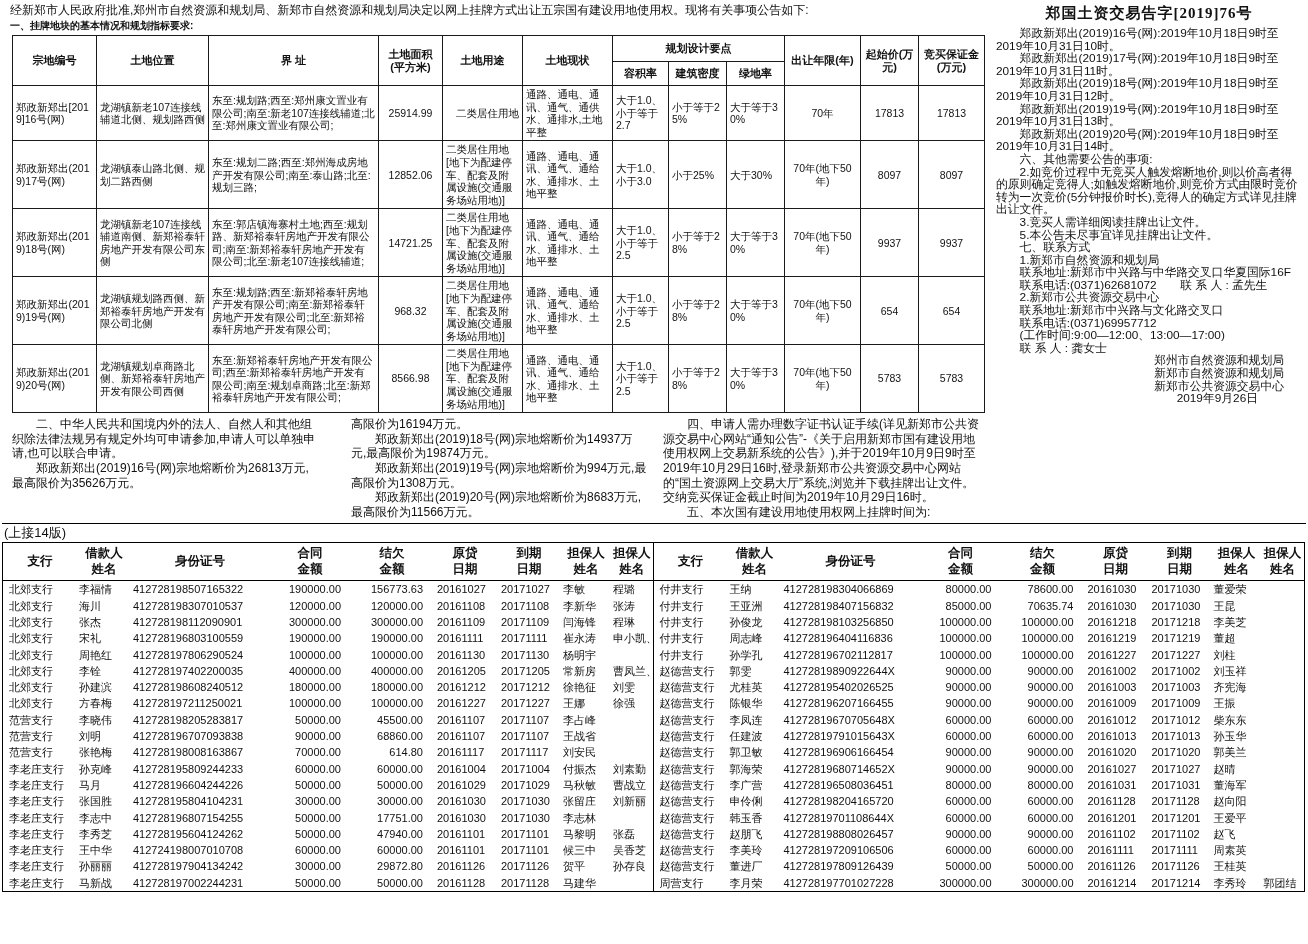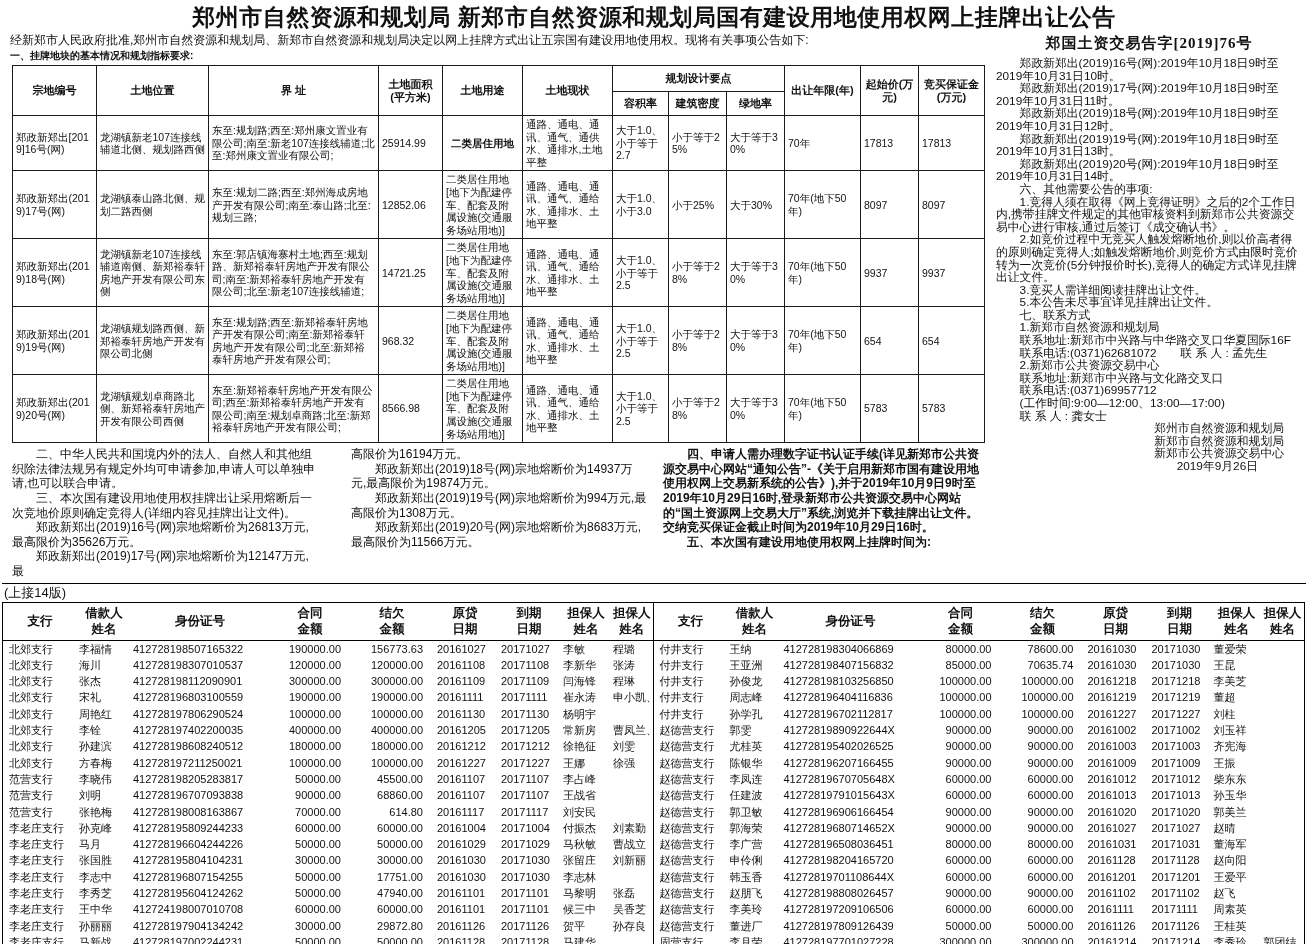--- a/index.html
+++ b/index.html
@@ -13,29 +13,29 @@
   .intro{font-size:12px;line-height:15px;margin:1px 0 0 8px;}
   .sec1{font-size:10px;font-weight:bold;line-height:15px;margin:0 0 2px 8px;}
   
   .land-table{border-collapse:collapse;margin-left:10px;width:972px;table-layout:fixed;font-size:10.5px;line-height:12.6px;}
   .land-table th,.land-table td{border:1px solid #1a1a1a;padding:2px 3px;vertical-align:middle;word-break:break-all;}
   .land-table th{font-weight:bold;font-size:11px;text-align:center;}
   .land-table tr.hr1{height:26px;}
   .land-table tr.hr2{height:24px;}
   .land-table tbody tr{height:49px;}
   td.lc0,td.lc1,td.lc2,td.lc4,td.lc5,td.lc6,td.lc7,td.lc8{text-align:left;}
-  td.lc3,td.lc9,td.lc10,td.lc11{}
-  td.ctr{text-align:center;font-weight:bold;}
+  td.lc3,td.lc9,td.lc10,td.lc11{text-align:center;}
+  td.ctr{text-align:right;}
   
   .notes{display:flex;margin:4px 0 0 10px;width:972px;font-size:12px;line-height:14.6px;}
   .note-col p{margin:0;}
   .note-col p.ind{text-indent:2em;}
   .nc1{width:305px;margin-right:34px;}
   .nc2{width:296px;margin-right:16px;}
-  .nc3{width:321px;font-weight:bold;}
+  .nc3{width:321px;}
   
   .doc-num{font-family:"Liberation Serif","DejaVu Serif",serif;font-weight:bold;font-size:15px;
            text-align:center;letter-spacing:1px;margin:0 0 5px 0;line-height:18px;}
   .right-col p{margin:0;}
   .right-col p.ind{text-indent:2em;}
   .sig{text-align:right;padding-right:18px;}
   .sig-date{text-align:right;padding-right:44px;}
   
   .bottom{border-top:1.5px solid #000;margin-top:4px;}
   .continued{font-size:13px;font-weight:normal;line-height:17px;margin:0 0 1px 2px;}
@@ -50,21 +50,20 @@
   td.ci{text-align:left;}
   td.ca{text-align:right;padding-right:10px;}
   td.cd{text-align:left;padding-left:4px;}
   td.cg{text-align:left;}
 </style>
 </head>
 <body>
 
 <div class="page">
 
-  <div class="main-title">郑州市自然资源和规划局 新郑市自然资源和规划局国有建设用地使用权网上挂牌出让公告</div>
 
   <div class="top-flex">
     <div class="left-col">
       <div class="intro">经新郑市人民政府批准,郑州市自然资源和规划局、新郑市自然资源和规划局决定以网上挂牌方式出让五宗国有建设用地使用权。现将有关事项公告如下:</div>
       <div class="sec1">一、挂牌地块的基本情况和规划指标要求:</div>
 
       <table class="land-table">
         <colgroup>
           <col style="width:84px">
             <col style="width:112px">
@@ -168,23 +167,21 @@
               <td class="lc9">70年(地下50年)</td>
               <td class="lc10">5783</td>
               <td class="lc11">5783</td>
             </tr>
           </tbody>
       </table>
 
       <div class="notes" id="notes">
           <div class="note-col nc1">
             <p class="ind">二、中华人民共和国境内外的法人、自然人和其他组织除法律法规另有规定外均可申请参加,申请人可以单独申请,也可以联合申请。</p>
-            <p class="ind">三、本次国有建设用地使用权挂牌出让采用熔断后一次竞地价原则确定竞得人(详细内容见挂牌出让文件)。</p>
             <p class="ind">郑政新郑出(2019)16号(网)宗地熔断价为26813万元,最高限价为35626万元。</p>
-            <p class="ind">郑政新郑出(2019)17号(网)宗地熔断价为12147万元,最</p>
           </div>
           <div class="note-col nc2">
             <p>高限价为16194万元。</p>
             <p class="ind">郑政新郑出(2019)18号(网)宗地熔断价为14937万元,最高限价为19874万元。</p>
             <p class="ind">郑政新郑出(2019)19号(网)宗地熔断价为994万元,最高限价为1308万元。</p>
             <p class="ind">郑政新郑出(2019)20号(网)宗地熔断价为8683万元,最高限价为11566万元。</p>
           </div>
           <div class="note-col nc3">
             <p class="ind">四、申请人需办理数字证书认证手续(详见新郑市公共资源交易中心网站“通知公告”-《关于启用新郑市国有建设用地使用权网上交易新系统的公告》),并于2019年10月9日9时至2019年10月29日16时,登录新郑市公共资源交易中心网站的“国土资源网上交易大厅”系统,浏览并下载挂牌出让文件。交纳竞买保证金截止时间为2019年10月29日16时。</p>
             <p class="ind">五、本次国有建设用地使用权网上挂牌时间为:</p>
@@ -193,21 +190,20 @@
     </div>
 
     <div class="right-col" id="right-col">
       <div class="doc-num">郑国土资交易告字[2019]76号</div>
     <p class="ind">郑政新郑出(2019)16号(网):2019年10月18日9时至2019年10月31日10时。</p>
         <p class="ind">郑政新郑出(2019)17号(网):2019年10月18日9时至2019年10月31日11时。</p>
         <p class="ind">郑政新郑出(2019)18号(网):2019年10月18日9时至2019年10月31日12时。</p>
         <p class="ind">郑政新郑出(2019)19号(网):2019年10月18日9时至2019年10月31日13时。</p>
         <p class="ind">郑政新郑出(2019)20号(网):2019年10月18日9时至2019年10月31日14时。</p>
         <p class="ind">六、其他需要公告的事项:</p>
-        <p class="ind">1.竞得人须在取得《网上竞得证明》之后的2个工作日内,携带挂牌文件规定的其他审核资料到新郑市公共资源交易中心进行审核,通过后签订《成交确认书》。</p>
         <p class="ind">2.如竞价过程中无竞买人触发熔断地价,则以价高者得的原则确定竞得人;如触发熔断地价,则竞价方式由限时竞价转为一次竞价(5分钟报价时长),竞得人的确定方式详见挂牌出让文件。</p>
         <p class="ind">3.竞买人需详细阅读挂牌出让文件。</p>
         <p class="ind">5.本公告未尽事宜详见挂牌出让文件。</p>
         <p class="ind">七、联系方式</p>
         <p class="ind">1.新郑市自然资源和规划局</p>
         <p class="ind">联系地址:新郑市中兴路与中华路交叉口华夏国际16F</p>
         <p class="ind">联系电话:(0371)62681072　　联 系 人 : 孟先生</p>
         <p class="ind">2.新郑市公共资源交易中心</p>
         <p class="ind">联系地址:新郑市中兴路与文化路交叉口</p>
         <p class="ind">联系电话:(0371)69957712</p>

